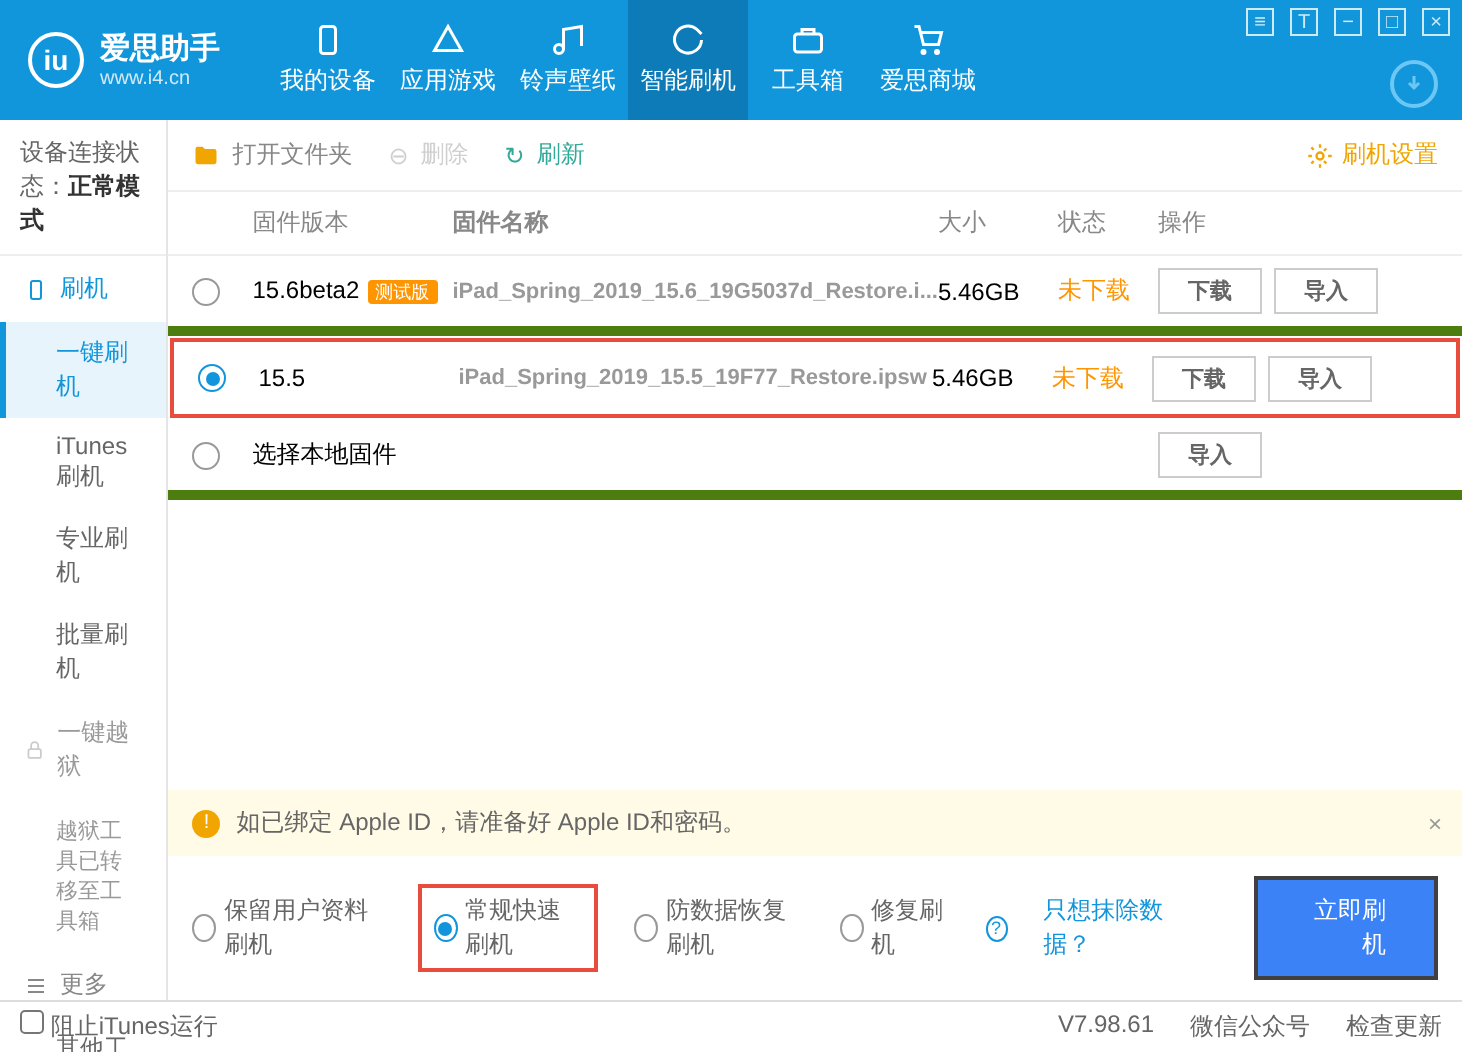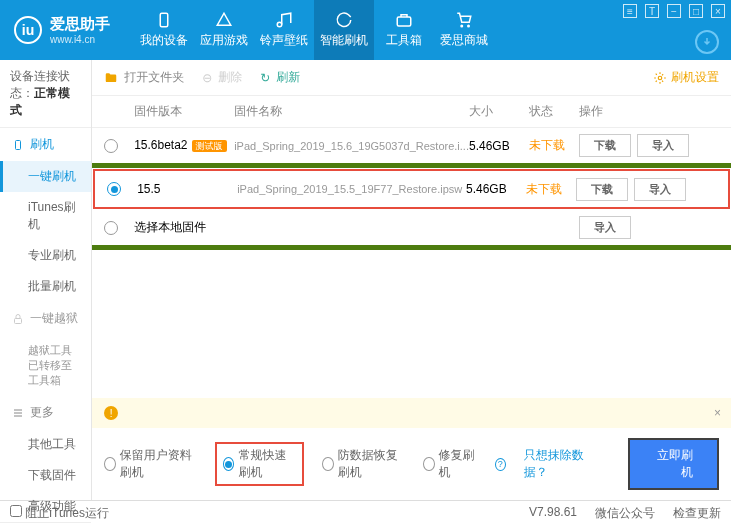--- a/index.html
+++ b/index.html
@@ -27,21 +27,21 @@
 .snote{padding:8px 12px 8px 28px;color:#999;font-size:11px;}
 .side-bot{margin-top:auto;border-top:1px solid #eee;}
 .chk-row{padding:6px 10px;display:flex;align-items:center;gap:4px;color:#888;font-size:11px;}
 .content{flex:1;display:flex;flex-direction:column;}
 .tbar{height:36px;border-bottom:1px solid #eee;display:flex;align-items:center;padding:0 12px;gap:18px;}
 .tbar-l{color:#888;display:flex;align-items:center;gap:6px;}
 .tbar-r{margin-left:auto;color:#f0a500;display:flex;align-items:center;gap:4px;}
 .thead{height:32px;border-bottom:1px solid #eee;display:flex;align-items:center;padding:0 12px;color:#888;font-size:11px;}
 .c-radio{width:30px;}
 .c-ver{width:100px;}
-.c-name{flex:1;}
+.c-name{flex:1;font-weight:bold;}
 .c-size{width:60px;}
 .c-st{width:50px;}
 .c-act{width:140px;display:flex;gap:6px;}
 .trow{height:40px;display:flex;align-items:center;padding:0 12px;border-bottom:5px solid #4d7c0f;}
 .trow.hl{border:2px solid #e74c3c;margin:1px;}
 .radio{width:14px;height:14px;border:1px solid #999;border-radius:50%;display:flex;align-items:center;justify-content:center;}
 .radio.on{border-color:#1296db;}
 .radio.on::after{content:"";width:7px;height:7px;background:#1296db;border-radius:50%;}
 .beta-tag{background:#ff9500;color:#fff;font-size:9px;padding:1px 4px;border-radius:2px;margin-left:4px;}
 .fname{color:#999;font-size:11px;}
@@ -226,20 +226,21 @@
       <div class="c-ver" style="width:auto;flex:1"><span>选择本地固件</span></div>
       <div class="c-act">
           <button class="btn">导入</button>
         </div>
     </div>
 
     <div class="spacer"></div>
 
     <div class="warn">
       <div class="warn-ico">!</div>
+      <span>如已绑定 Apple ID，请准备好 Apple ID和密码。</span>
       <span class="warn-close">×</span>
     </div>
 
     <div class="modes">
       <label class="mode">
           <div class="radio"></div>
           <span>保留用户资料刷机</span>
         </label>
       <label class="mode hl">
           <div class="radio on"></div>

